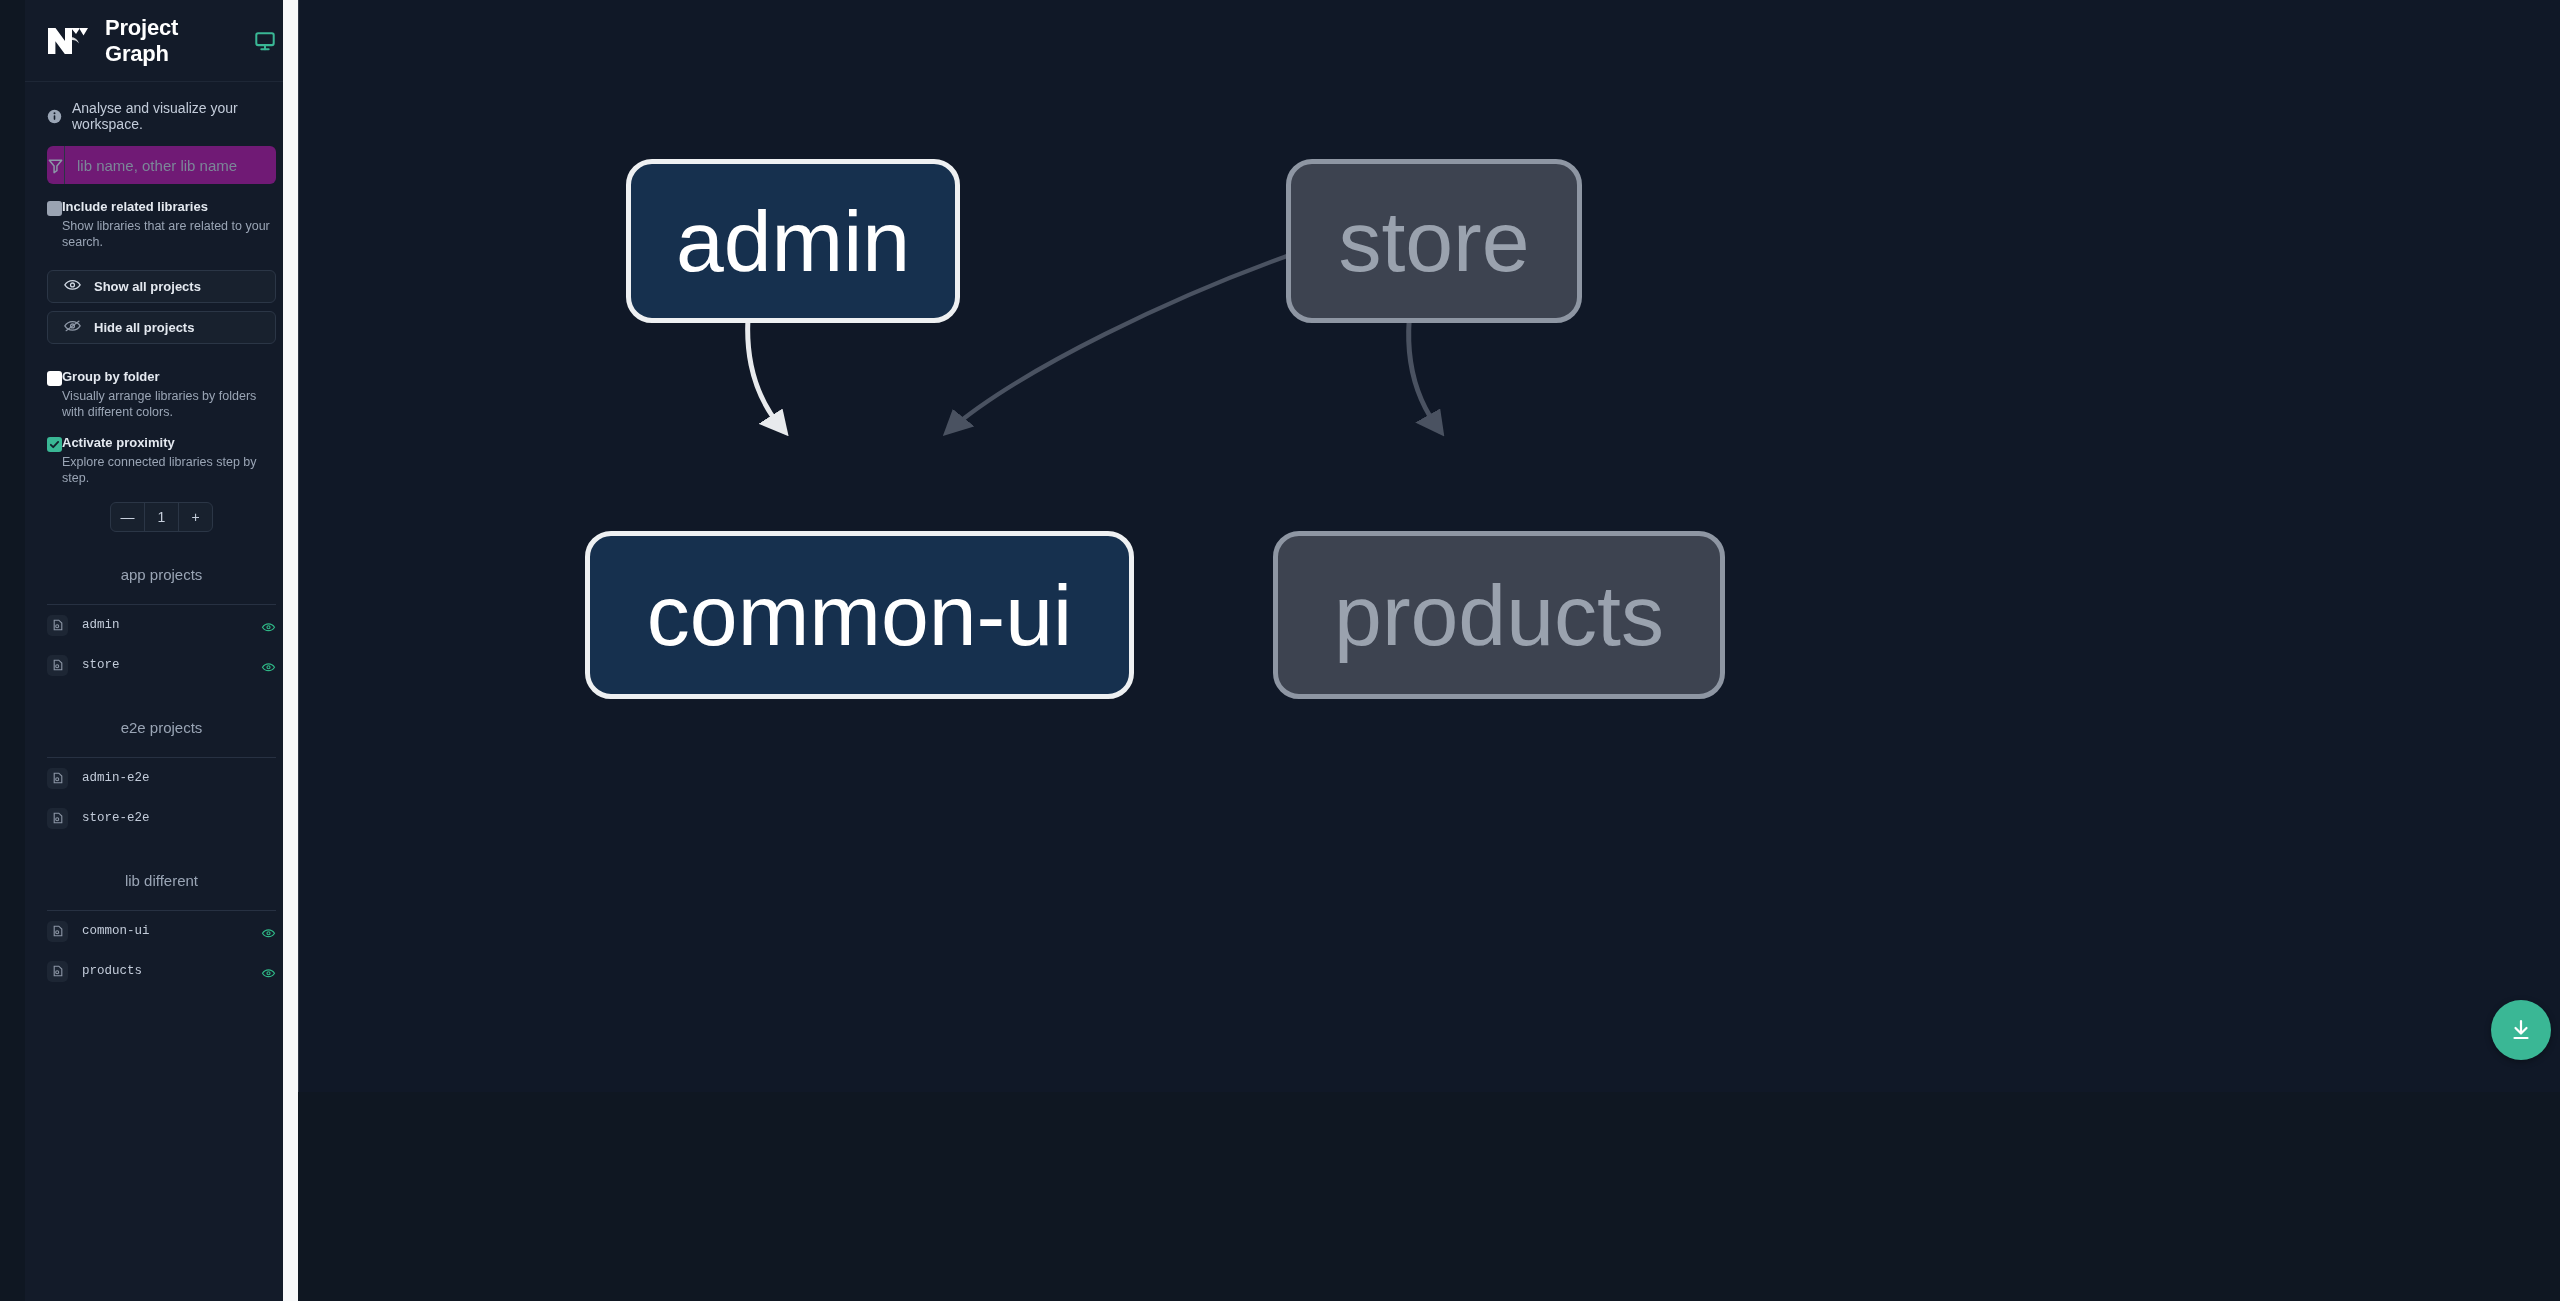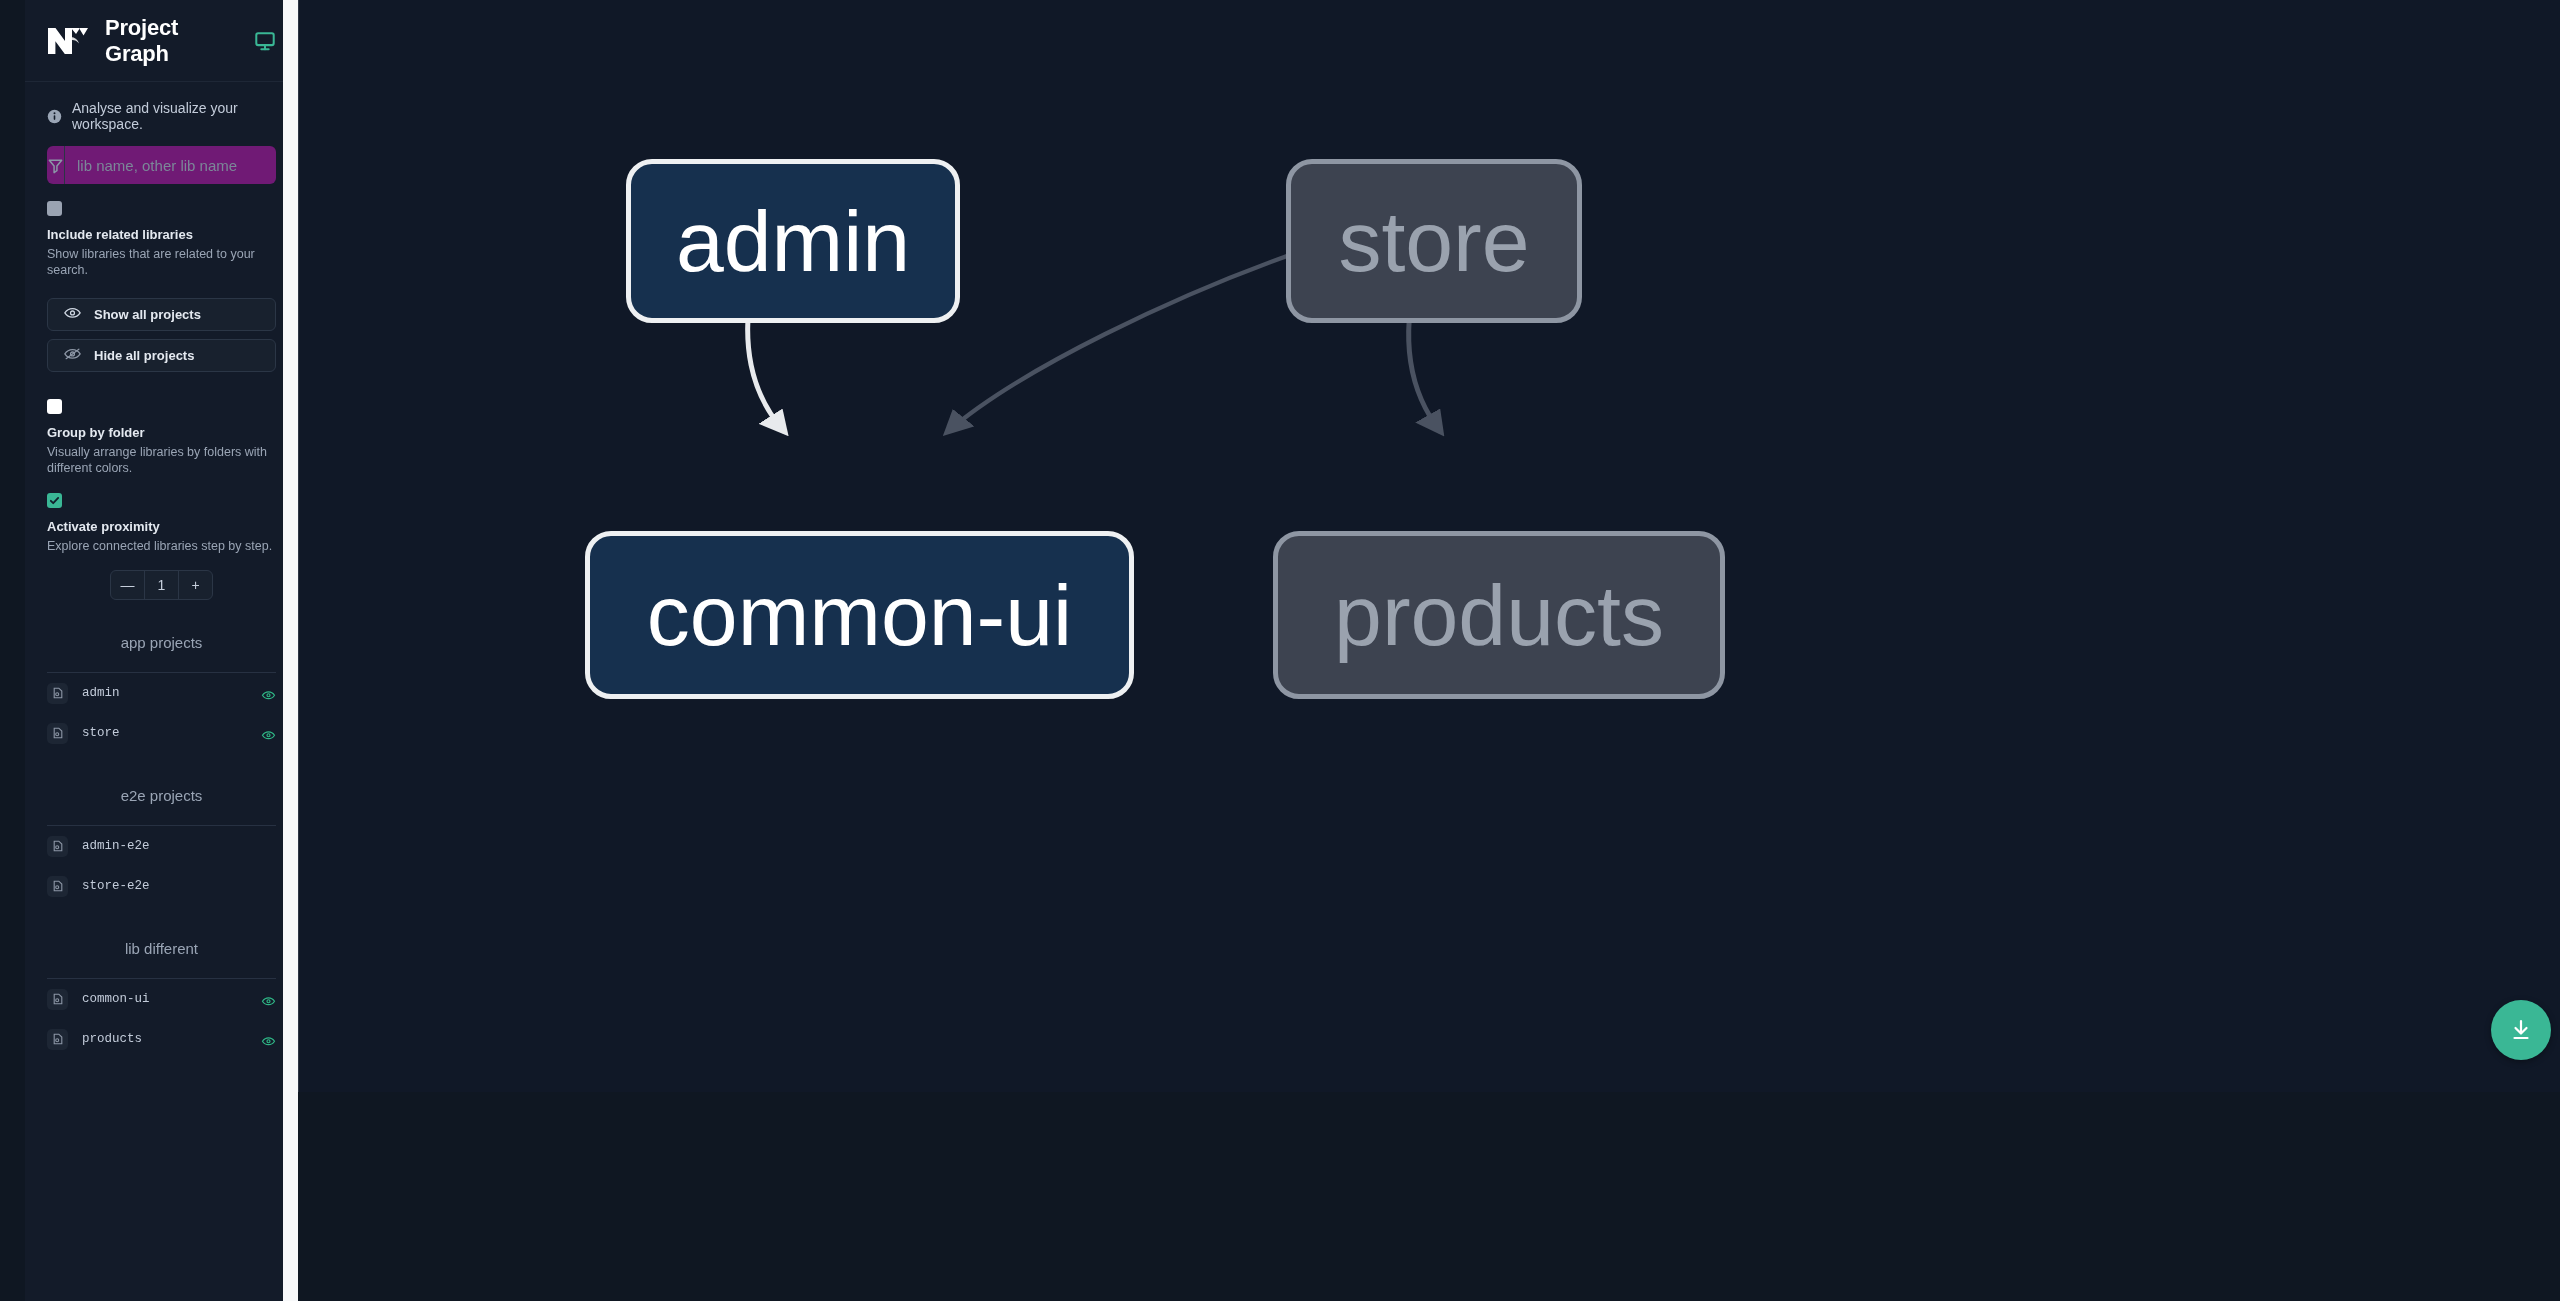--- a/index.html
+++ b/index.html
@@ -57,21 +57,21 @@
   }
   .funnel-icon { width: 17px; height: 17px; display:block; }
   .search-input {
     flex: 1; border: 0; outline: 0; background: transparent;
     color: #cbd4e1; font-size: 15px;
     font-family: "Liberation Sans", sans-serif;
     padding: 0 12px;
   }
   .search-input::placeholder { color: #7b8798; }
 
-  .check-row { display: flex; gap: 10px; margin-bottom: 6px; flex-direction: column; }
+  .check-row { display: flex; margin-bottom: 6px; }
   .checkbox {
     width: 15px; height: 15px; flex: 0 0 15px; margin-top: 3px;
     border-radius: 3px;
   }
   .checkbox.grey { background: #9aa3b2; }
   .checkbox.white { background: #ffffff; }
   .checkbox.green {
     background: #3ab795;
     display: flex; align-items: center; justify-content: center;
   }

